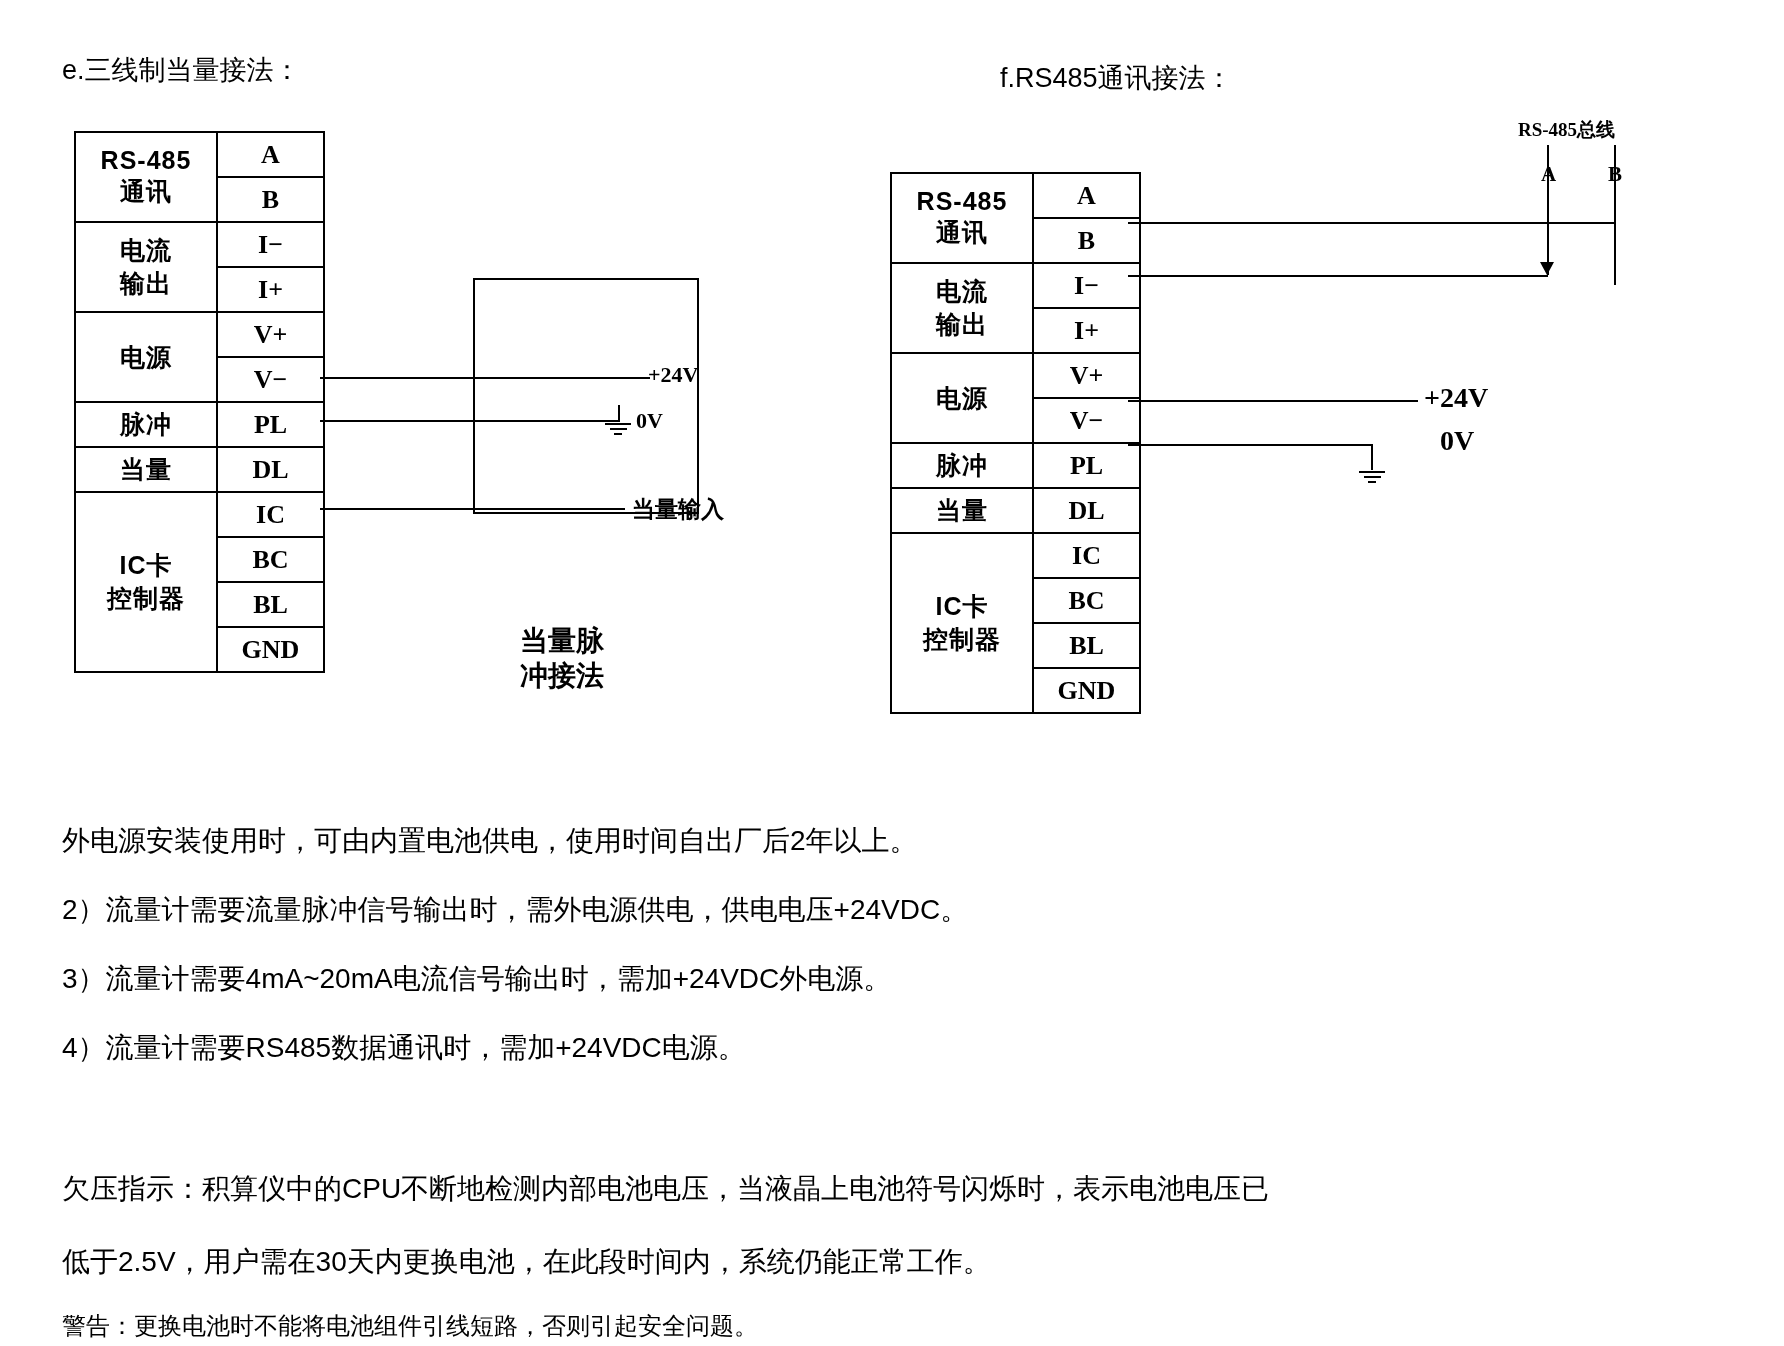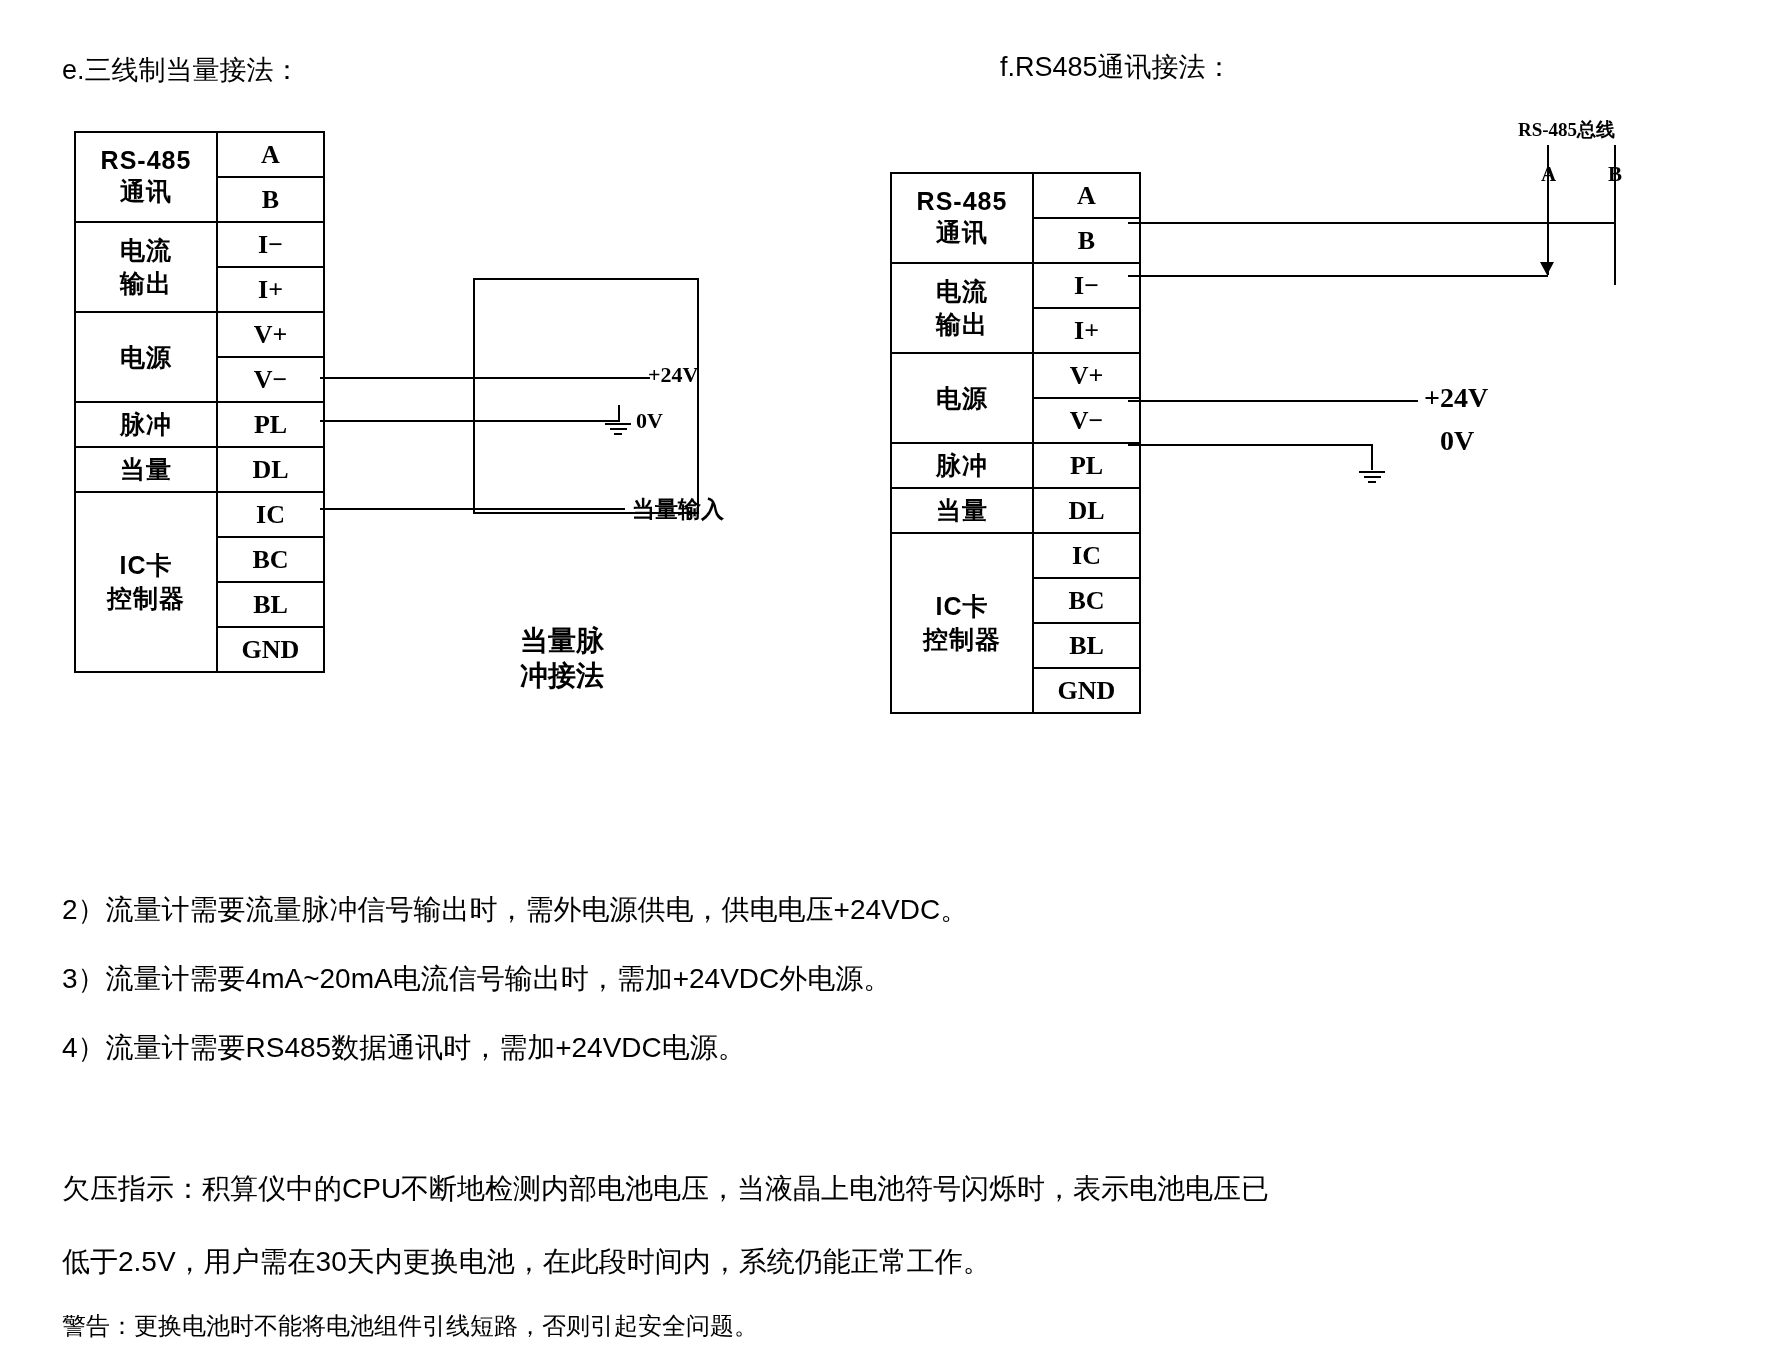--- a/index.html
+++ b/index.html
@@ -24,21 +24,21 @@
 
   
   .caption {
     position: absolute;
     font-size: 27px;
     font-family: "Liberation Sans", sans-serif;
     color: #000;
     white-space: nowrap;
   }
   #caption-e { left: 62px; top: 52px; }
-  #caption-f { left: 1000px; top: 49px; text-align: center; }
+  #caption-f { left: 1000px; top: 60px; text-align: center; }
 
   
   .term-table {
     position: absolute;
     border-collapse: collapse;
     font-family: "Liberation Serif", serif;
   }
   .term-table td {
     border: 2px solid #000;
     text-align: center;
@@ -338,20 +338,21 @@
   <div class="wire h" style="left:1128px; top:444px; width:245px;"></div>
   <div class="wire v" style="left:1371px; top:444px; height:26px;"></div>
   <div class="gnd" style="left:1358px; top:468px; width:28px;">
       <i></i>
       <i></i>
       <i></i>
     </div>
   <div class="wirelabel serif" style="left:1440px; top:425px; font-size:28px;">0V</div>
 
 
+  <div class="body-text" style="top:822px;">外电源安装使用时，可由内置电池供电，使用时间自出厂后2年以上。</div>
   <div class="body-text" style="top:891px;">2）流量计需要流量脉冲信号输出时，需外电源供电，供电电压+24VDC。</div>
   <div class="body-text" style="top:960px;">3）流量计需要4mA~20mA电流信号输出时，需加+24VDC外电源。</div>
   <div class="body-text" style="top:1029px;">4）流量计需要RS485数据通讯时，需加+24VDC电源。</div>
 
 
   <div class="body-text" style="top:1170px;">欠压指示：积算仪中的CPU不断地检测内部电池电压，当液晶上电池符号闪烁时，表示电池电压已</div>
   <div class="body-text" style="top:1243px;">低于2.5V，用户需在30天内更换电池，在此段时间内，系统仍能正常工作。</div>
   <div class="small-text" style="top:1310px;">警告：更换电池时不能将电池组件引线短路，否则引起安全问题。</div>
 
 </div>

